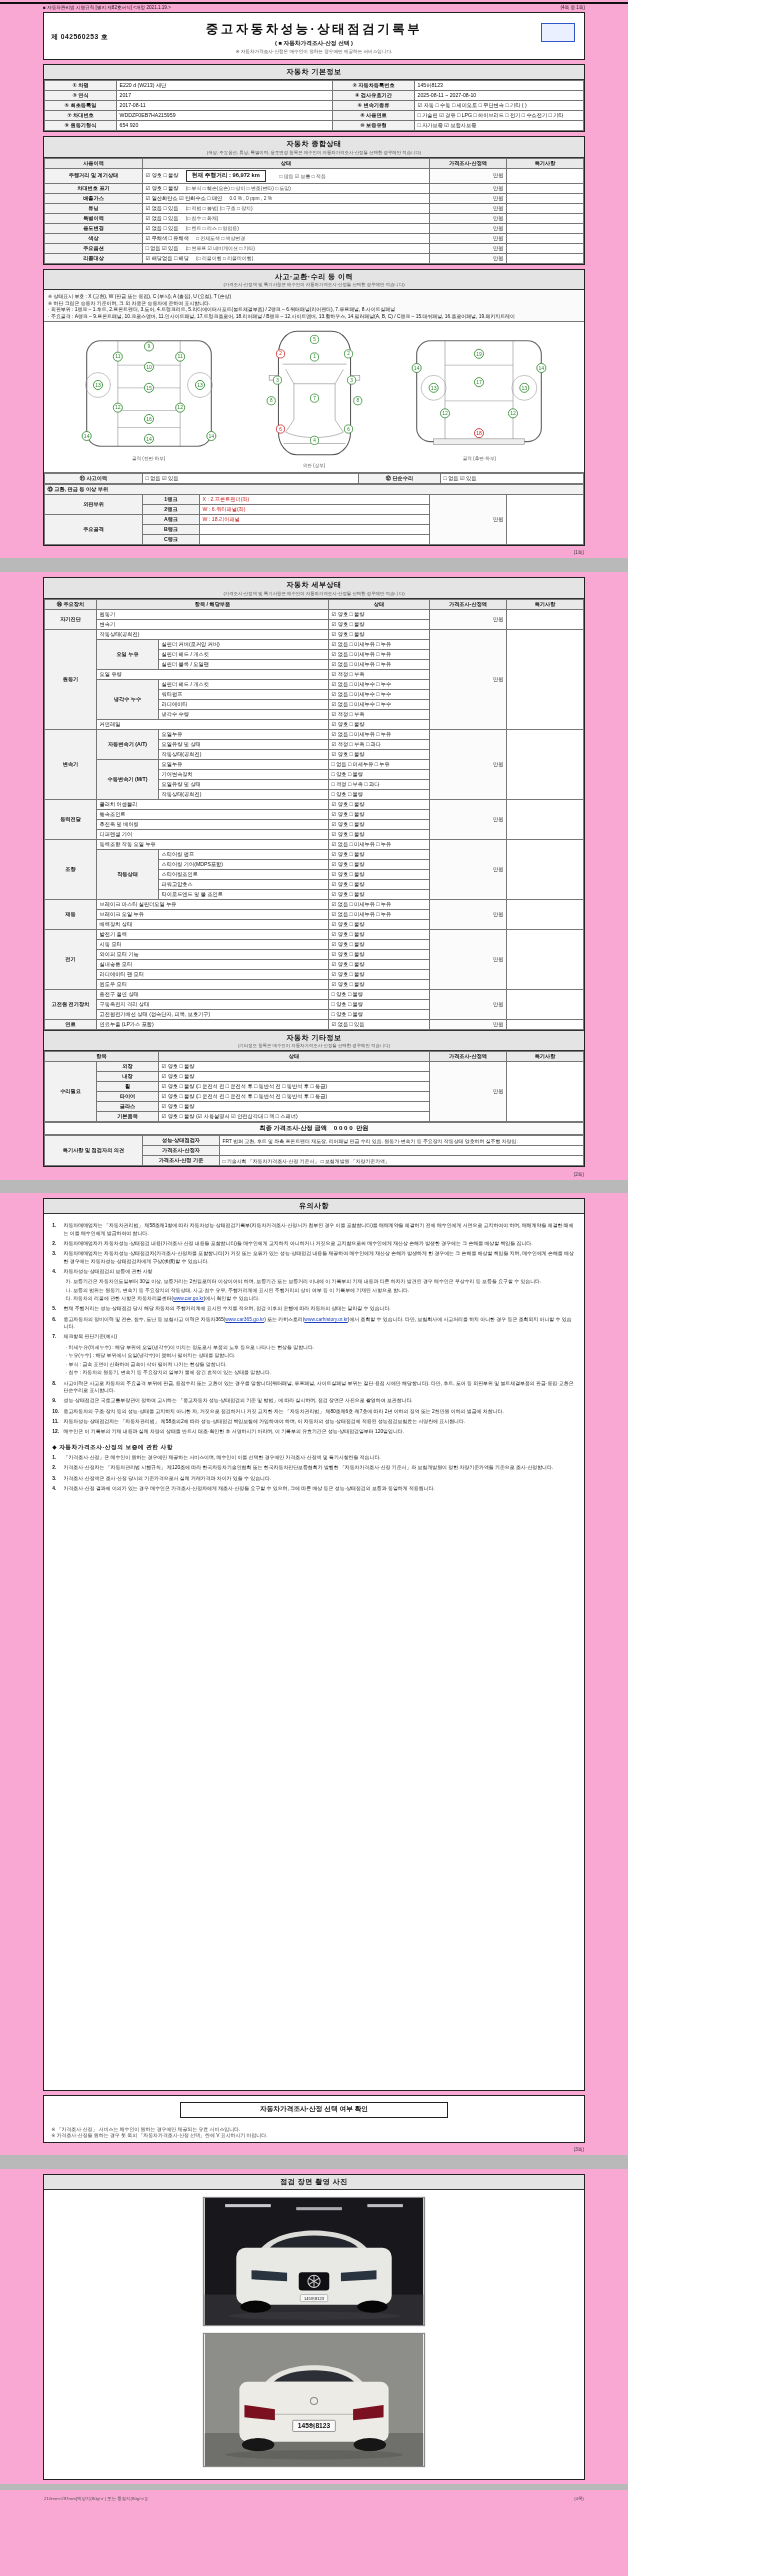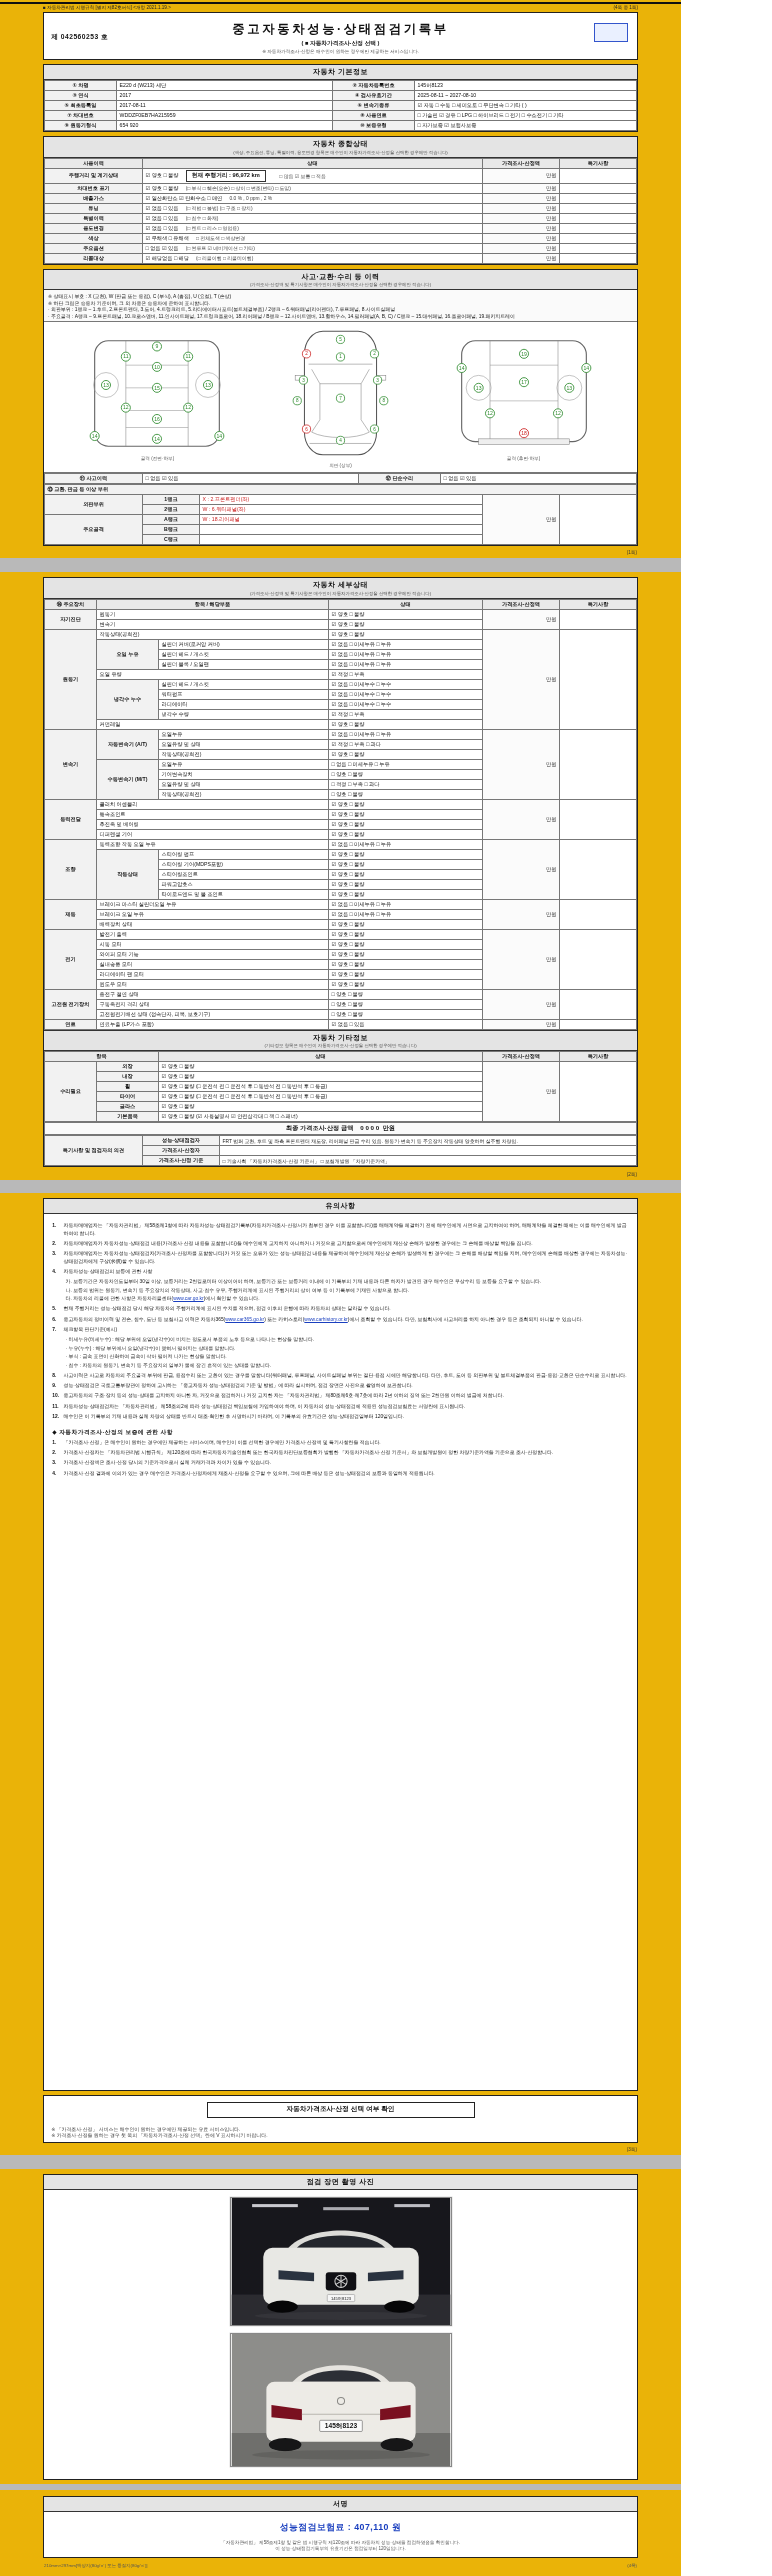--- a/index.html
+++ b/index.html
@@ -1,18 +1,18 @@
 <!DOCTYPE html>
 <html style="font-size:8.2px"><head>
 <meta charset="utf-8">
 <style>
   *{box-sizing:border-box;margin:0;padding:0}
   html,body{background:#ffffff}
   body{width:773px;font-family:"Liberation Sans","DejaVu Sans",sans-serif;color:#111}
-  .page{width:681px;height:2576px;padding:2.1px 43px 0;overflow:hidden;position:relative;background:#eab308}
+  .page{width:628px;height:2576px;padding:2.1px 43px 0;overflow:hidden;position:relative;background:#f9a8d4}
   .topline{height:1.5px;background:#111;margin:0 -43px}
   .formref{display:flex;justify-content:space-between;font-size:4.6px;color:#222;margin:1.5px 0 2.1px}
   .band{height:13.4px;background:#b9b9b9;margin:3.1px -43px 5.2px}
   .band.thin{height:6.2px}
   .pagemark{text-align:right;font-size:4.6px;color:#333;margin:1px 1px 0}
 
   .box{border:1px solid #222;background:#fff;margin-bottom:4.1px}
   .sec-bar{background:#e4e4e4;border-bottom:0.5px solid #333;text-align:center;padding:2.1px 3.1px}
   .sec-bar .t{font-weight:bold;font-size:7px;letter-spacing:0.5px}
   .sec-bar .n{display:block;font-size:4.4px;color:#555;margin-top:0.5px}
@@ -886,33 +886,18 @@
         <rect x="173" y="170" width="84" height="22" rx="2" fill="#fafafa" stroke="#444"></rect>
         <text x="215" y="186" font-size="13" font-weight="bold" text-anchor="middle" fill="#111">145허8123</text>
         <ellipse cx="105" cy="218" rx="32" ry="13" fill="#161617"></ellipse>
         <ellipse cx="325" cy="218" rx="32" ry="13" fill="#161617"></ellipse>
         <ellipse cx="215" cy="238" rx="175" ry="9" fill="#5d5d5a" opacity="0.7"></ellipse>
       </svg>
     </div>
   </section>
   <div class="band thin"></div>
 
-  <section class="box">
-    <div class="sec-bar">
-      <span class="t">서명</span>
-    </div>
-    <div class="sign-body">
-      <div class="insurance">
-        <span>성능점검보험료 :</span>
-        <span>407,110 원</span>
-      </div>
-      <div class="sign-lines">
-        <div>「자동차관리법」 제58조제1항 및 같은 법 시행규칙 제120조에 따라 자동차의 성능·상태를 점검하였음을 확인합니다.</div>
-        <div>이 성능·상태점검기록부의 유효기간은 점검일부터 120일입니다.</div>
-      </div>
-    </div>
-  </section>
   <div class="footer">
     <span>210mm×297mm[백상지(80g/㎡) 또는 중질지(80g/㎡)]</span>
     <span>(4쪽)</span>
   </div>
 </div>
 
 
 </body></html>

